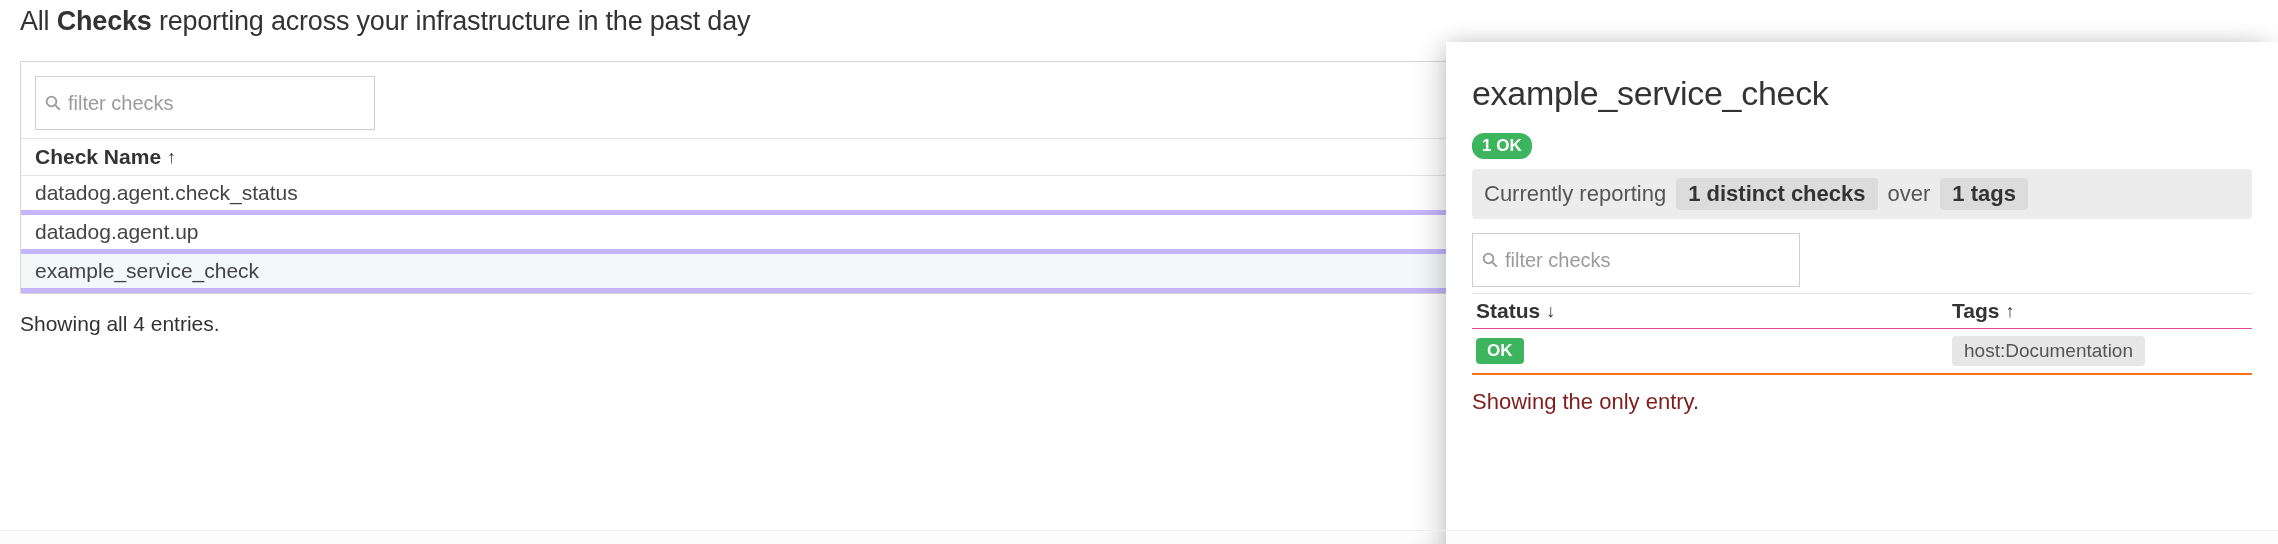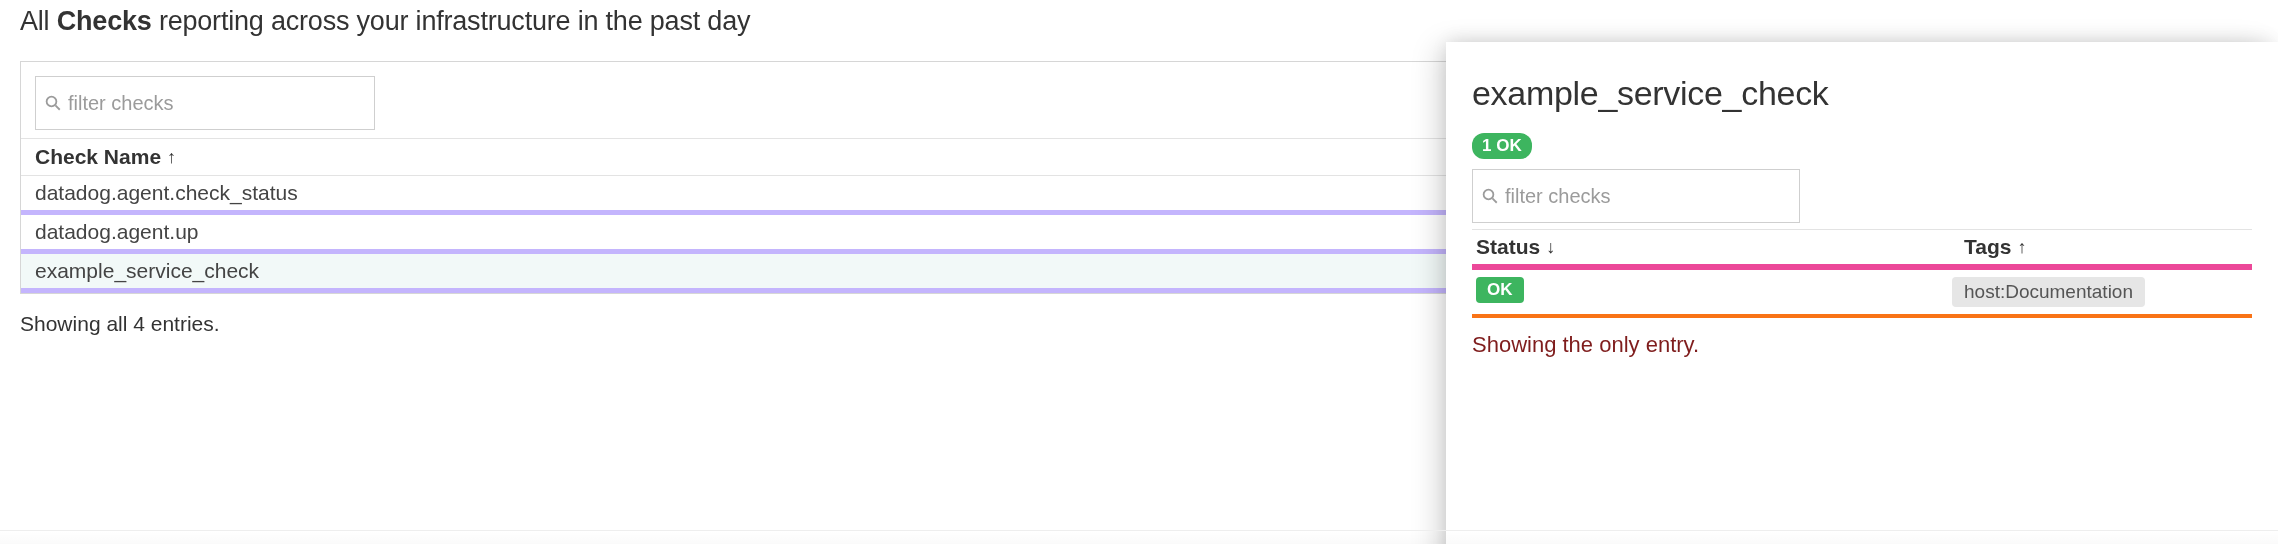--- a/index.html
+++ b/index.html
@@ -36,26 +36,26 @@
   .detail-title { font-size: 34px; font-weight: 400; color: #333; margin-bottom: 20px; letter-spacing: -0.3px; }
   .ok-badge { display: inline-block; background: #3db55f; color: #fff; font-size: 17px; font-weight: 700; padding: 3px 10px; border-radius: 12px; margin-bottom: 10px; }
 
   .reporting-bar { background: #ececec; border-radius: 4px; padding: 9px 12px; font-size: 22px; color: #555; display: flex; align-items: center; gap: 10px; margin-bottom: 14px; flex-wrap: wrap; }
   .pill { background: #dcdcdc; padding: 3px 12px; border-radius: 4px; color: #333; font-weight: 400; }
   .pill .pill-bold { font-weight: 700; }
 
   .detail-filter-wrap { margin-bottom: 6px; }
   .detail-filter-wrap .filter-input-box { width: 328px; }
 
-  .detail-table-header { display: flex; border-top: 1px solid #e3e3e3; border-bottom: 6px solid #ec4899; padding: 5px 4px; gap: 12px; }
+  .detail-table-header { display: flex; border-top: 1px solid #e3e3e3; border-bottom: 1px solid #ec4899; padding: 5px 4px; }
   .detail-col { font-size: 21px; font-weight: 700; color: #333; display: inline-flex; align-items: center; gap: 6px; cursor: pointer; }
   .col-status { flex: 0 0 476px; }
   .col-tags { flex: 1 1 auto; }
 
-  .detail-row { display: flex; border-bottom: 4px solid #f97316; padding: 7px 4px; }
+  .detail-row { display: flex; border-bottom: 2px solid #f97316; padding: 7px 4px; align-items: center; }
   .status-ok { display: inline-block; background: #3db55f; color: #fff; font-size: 17px; font-weight: 700; padding: 3px 11px; border-radius: 4px; }
   .tag-chip { display: inline-block; background: #e6e6e6; color: #555; font-size: 19px; padding: 4px 12px; border-radius: 4px; }
 
   .detail-entries { font-size: 22px; color: #7f1d1d; padding-top: 14px; }
 
   svg.mag { width: 18px; height: 18px; }
 </style>
 </head>
 <body>
 
@@ -91,20 +91,30 @@
 
   <div class="entries-text">Showing all 4 entries.</div>
 
   <div class="click-hint" style="position:absolute; right:0; bottom:60px;">(Clic</div>
 </div>
 
 <div class="detail-panel">
   <div class="detail-title">example_service_check</div>
   <div class="ok-badge">1 OK</div>
 
+  <div class="reporting-bar">
+    <span>Currently reporting</span>
+    <span class="pill">
+      <span class="pill-bold">1</span><span class="pill-bold"> distinct checks</span>
+    </span>
+    <span>over</span>
+    <span class="pill">
+      <span class="pill-bold">1</span><span class="pill-bold"> tags</span>
+    </span>
+  </div>
 
   <div class="detail-filter-wrap">
     <div class="filter-input-box">
       <span class="search-icon">
         <svg class="mag" viewBox="0 0 24 24" fill="none" stroke="currentColor" stroke-width="2.4">
             <circle cx="10" cy="10" r="6.5"></circle>
             <line x1="15.2" y1="15.2" x2="21" y2="21"></line>
           </svg>
       </span>
       <input type="text" placeholder="filter checks" style="">

